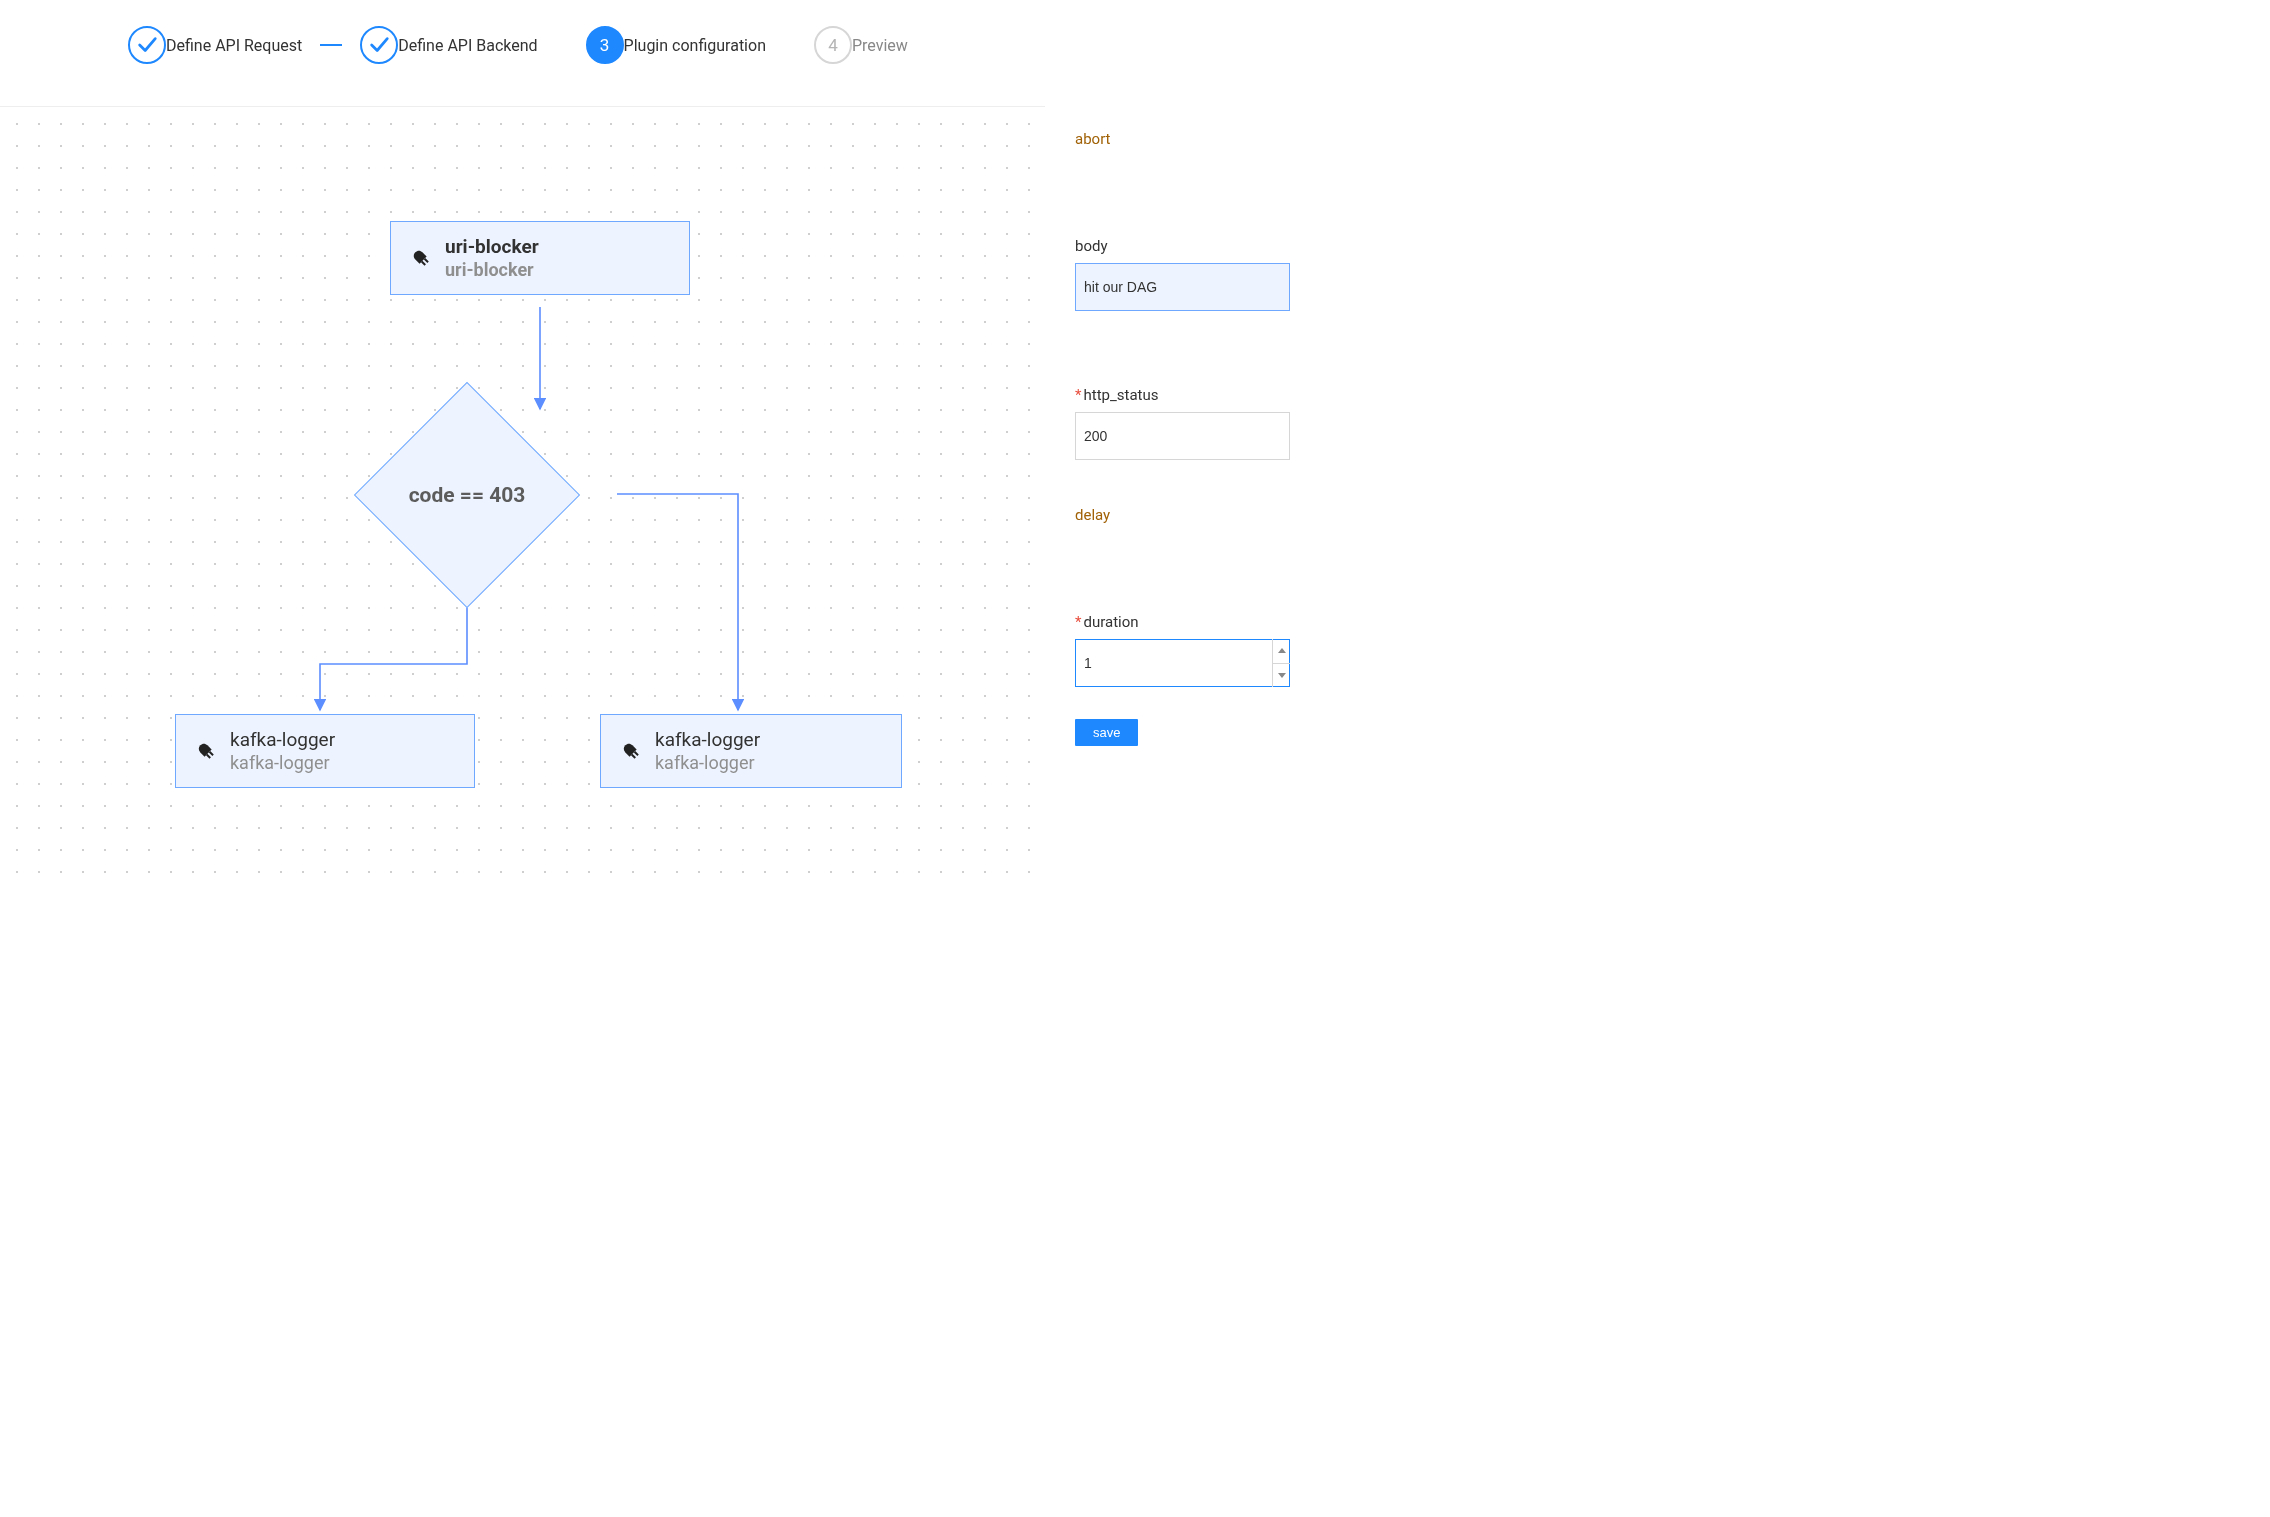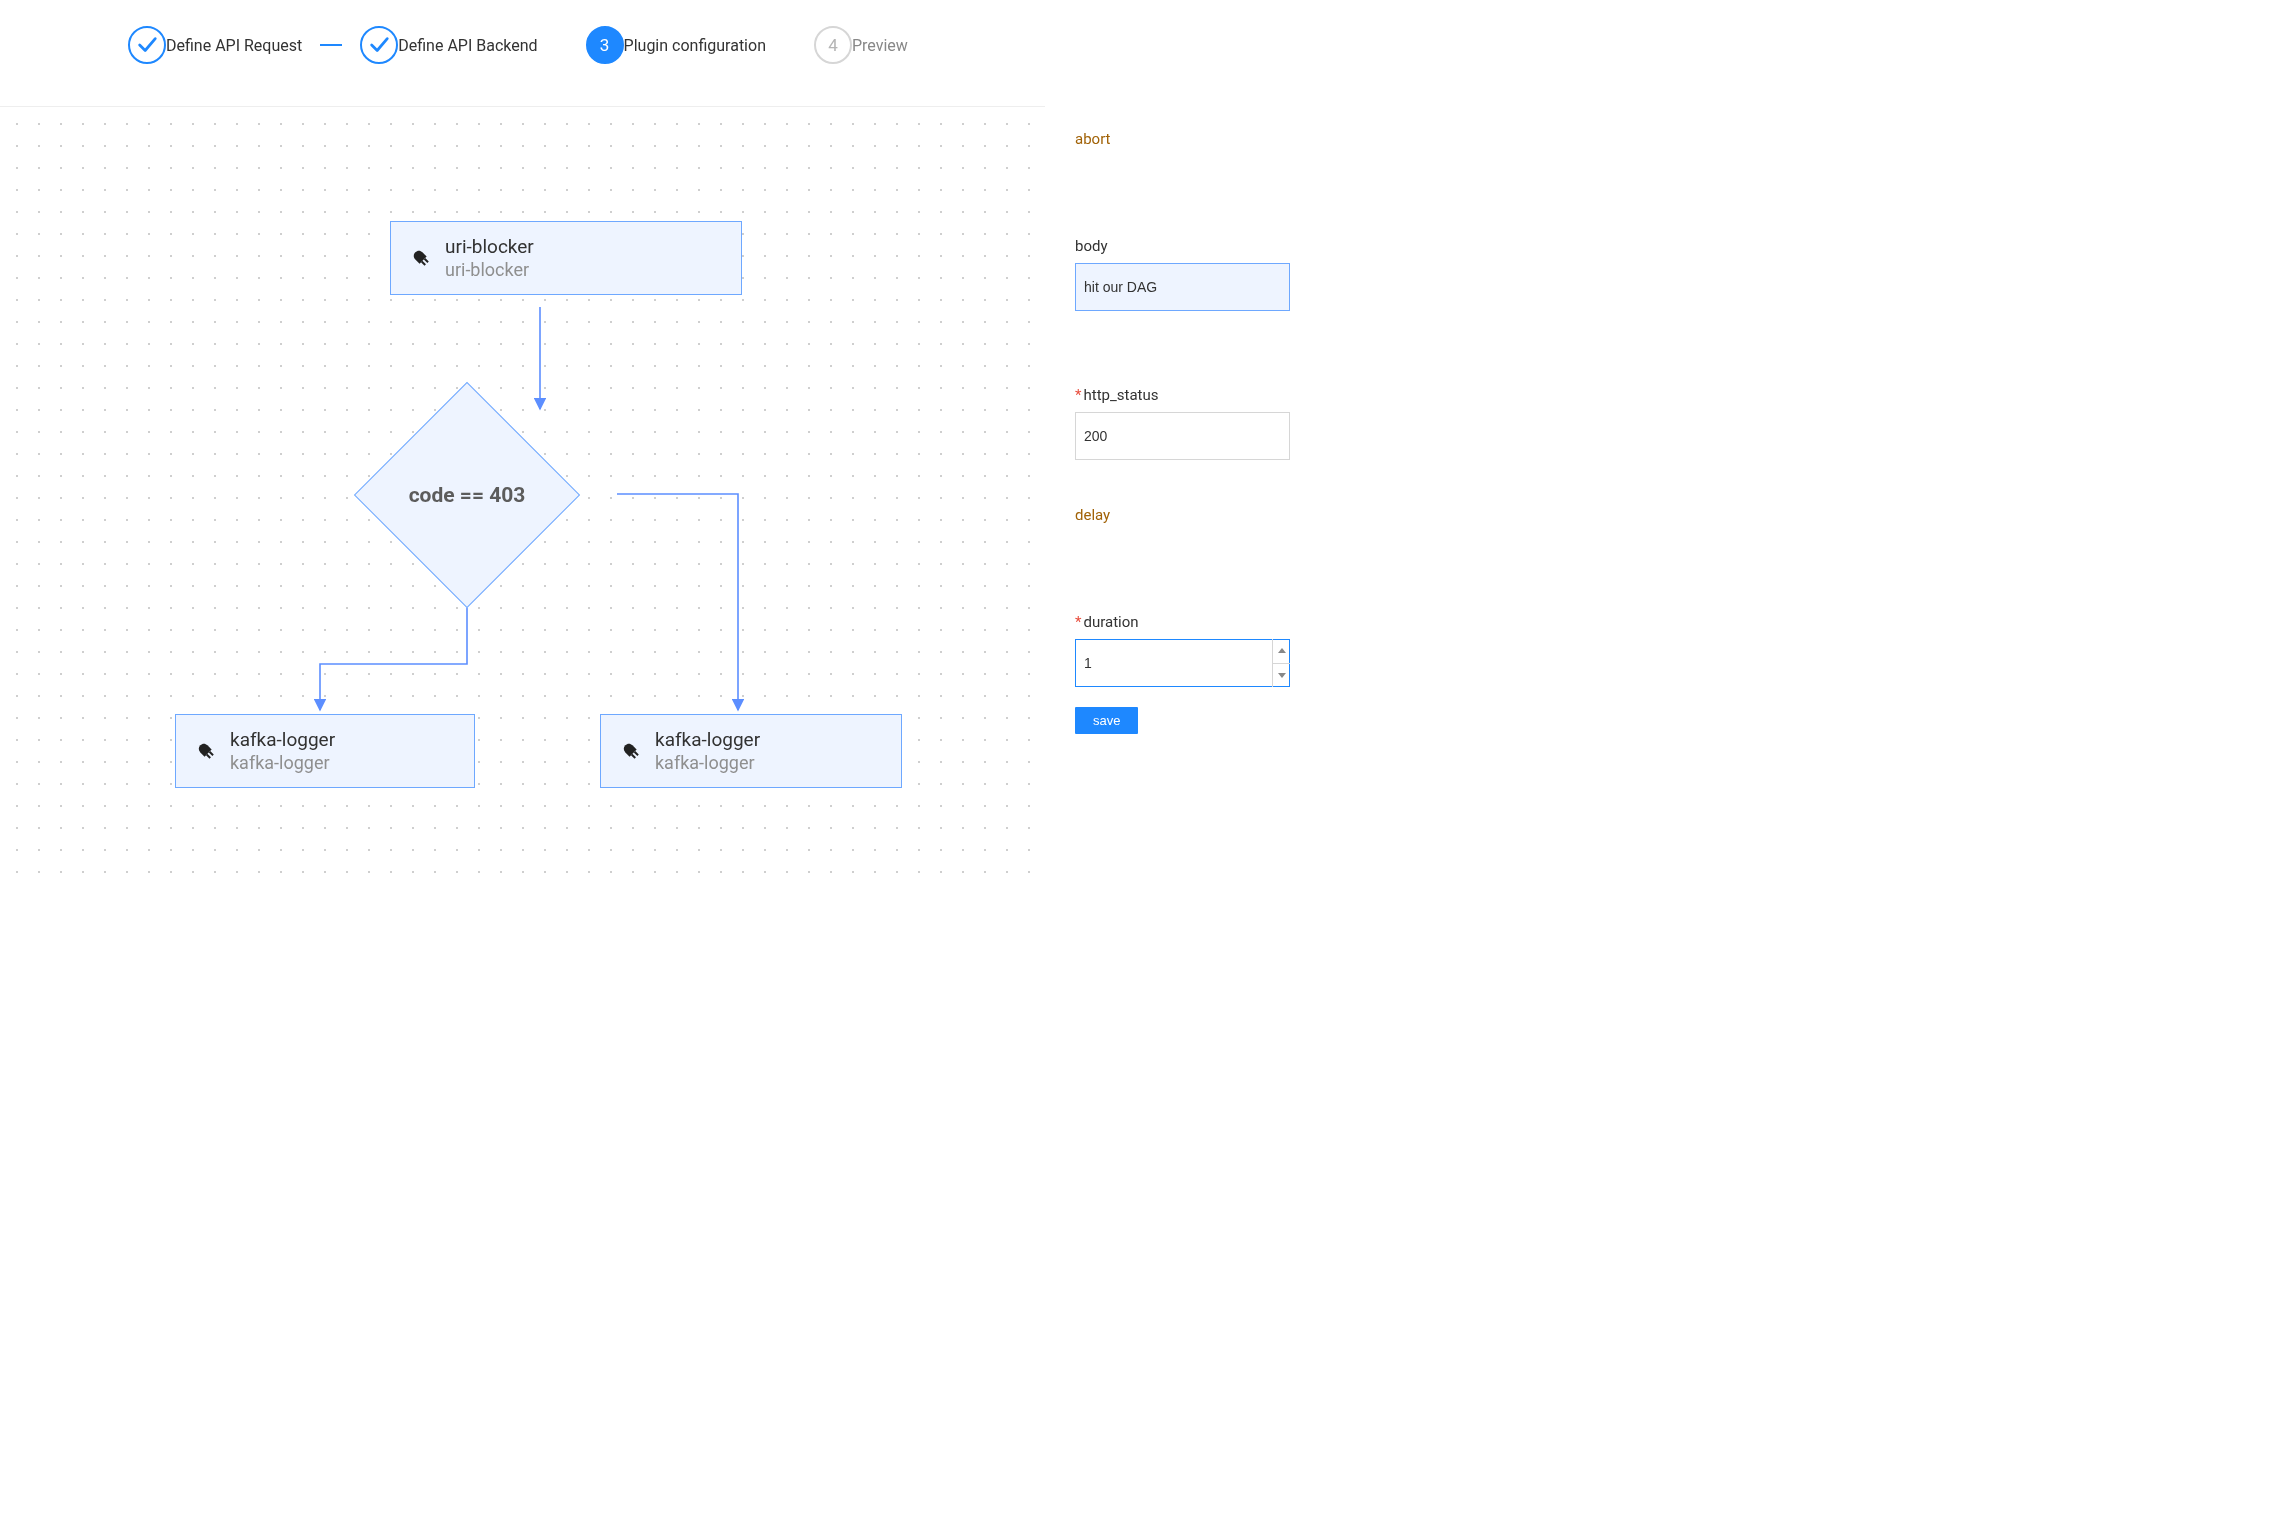--- a/index.html
+++ b/index.html
@@ -41,21 +41,21 @@
   .input { width: 215px; height: 48px; border: 1px solid #d6d6d6; background: #fff; padding: 0 8px; font-size: 14px; color: #333; }
   .input.highlight { border-color: #6ea8ff; background: #eef4ff; }
   .input.focus { border-color: #1e88ff; }
   .stepper-wrap { position: relative; width: 215px; }
   .stepper-arrows { position: absolute; right: 0; top: 0; bottom: 0; width: 18px; border-left: 1px solid #d6d6d6; display: flex; flex-direction: column; }
   .stepper-arrows div { flex: 1; display: flex; align-items: center; justify-content: center; cursor: pointer; }
   .stepper-arrows div:first-child { border-bottom: 1px solid #d6d6d6; }
   .stepper-arrows svg { width: 8px; height: 5px; fill: #888; }
   .gap-m { height: 28px; }
   .gap-l { height: 46px; }
-  .save-btn { margin-top: 20px; background: #1e88ff; color: #fff; border: 0; padding: 6px 18px; font-size: 13px; cursor: pointer; border-radius: 1px; }
+  .save-btn { margin-top: 32px; background: #1e88ff; color: #fff; border: 0; padding: 6px 18px; font-size: 13px; cursor: pointer; border-radius: 1px; }
 </style>
 </head>
 <body>
 
 <div class="page">
 
   <div class="stepper">
     <div class="step">
       <div class="step-circle done">
         <svg class="check-svg" viewBox="0 0 24 24">
@@ -94,21 +94,21 @@
         </marker>
       </defs>
 
       <path d="M540 200 L540 302" stroke="#5c8eff" stroke-width="1.6" fill="none" marker-end="url(#arrowhead)"></path>
 
       <path d="M467 470 L467 557 L320 557 L320 603" stroke="#5c8eff" stroke-width="1.6" fill="none" marker-end="url(#arrowhead)"></path>
 
       <path d="M617 387 L738 387 L738 603" stroke="#5c8eff" stroke-width="1.6" fill="none" marker-end="url(#arrowhead)"></path>
     </svg>
 
-    <div class="node-box" style="left:390px; top:114px; width:352px;">
+    <div class="node-box" style="left:390px; top:114px; width:300px;font-weight:bold;">
       <span class="plug-icon">
         <svg viewBox="0 0 24 24">
             <g transform="rotate(-45 12 12)">
               <path d="M7 15 L7 9 C7 6 9 4 12 4 C15 4 17 6 17 9 L17 15 Z" fill="#222"></path>
               <rect x="9" y="15" width="2" height="5" fill="#222"></rect>
               <rect x="13" y="15" width="2" height="5" fill="#222"></rect>
             </g>
           </svg>
       </span>
       <div>

